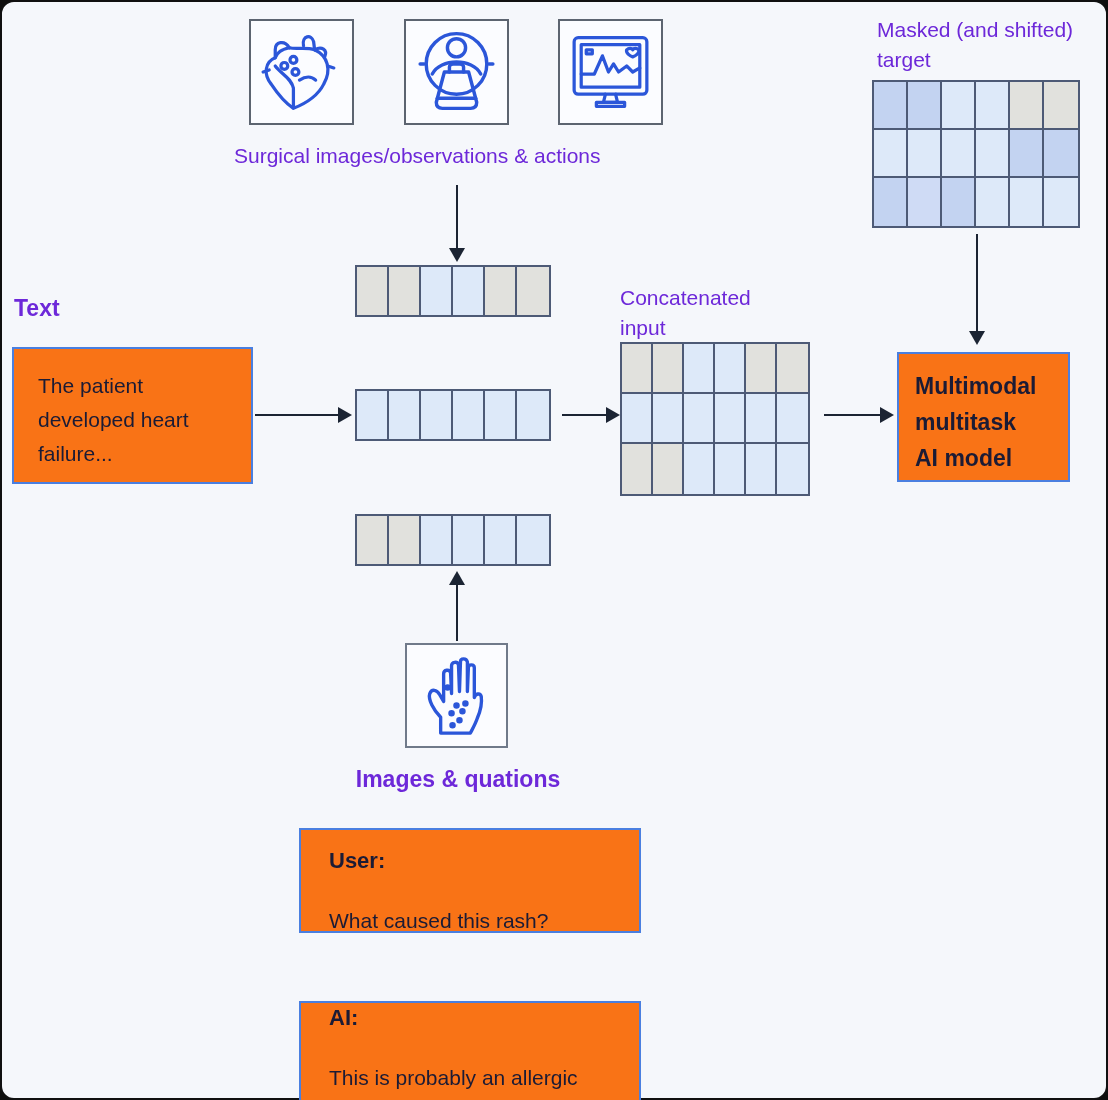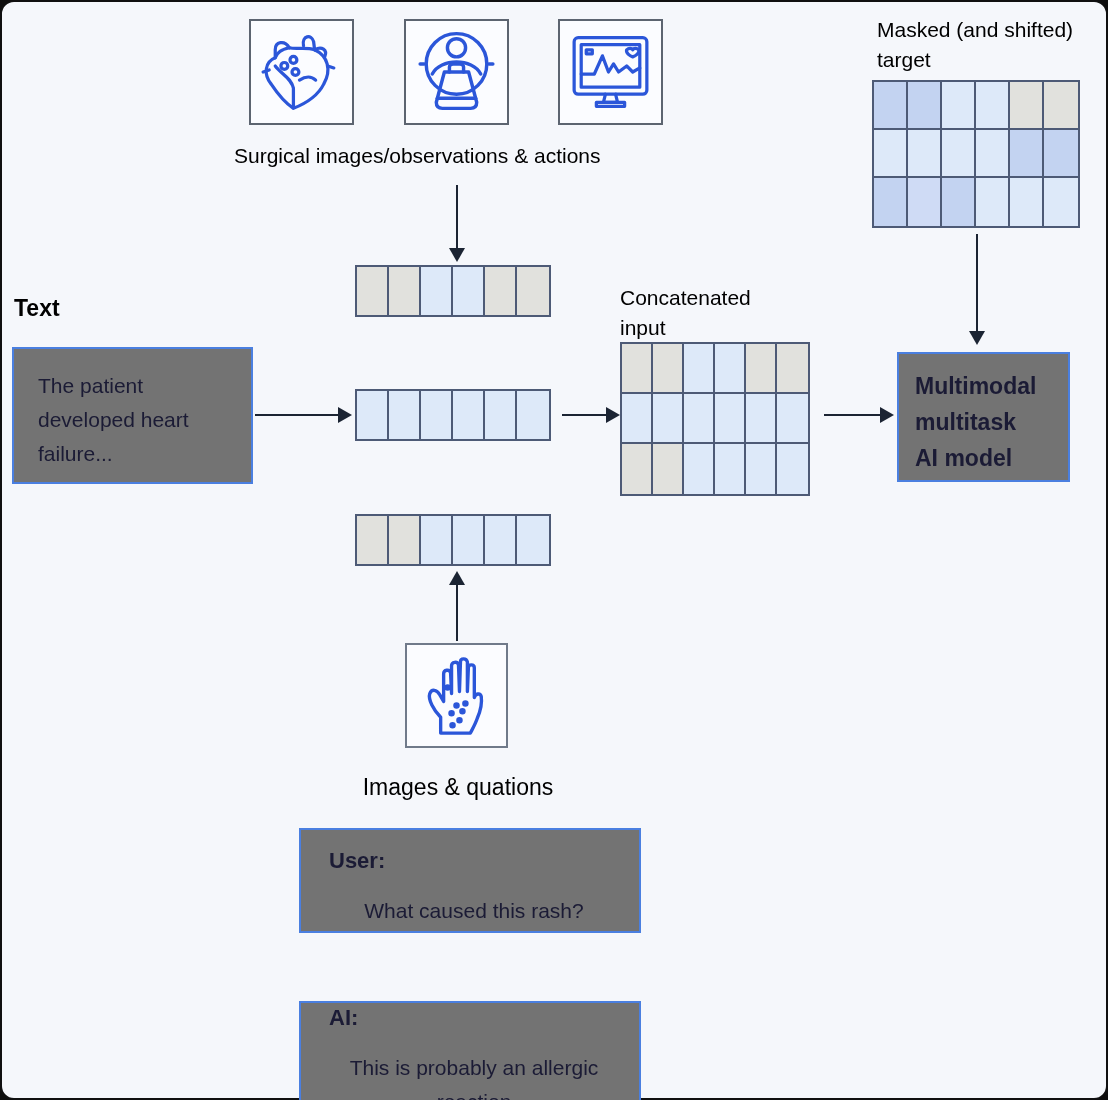--- a/index.html
+++ b/index.html
@@ -22,39 +22,39 @@
     color: #1b1b35;
   }
 
   
   .icon-box {
     position: absolute; width: 105px; height: 106px;
     background: #fbfcff; border: 2px solid #5c6470;
   }
   .icon-box svg { width: 100%; height: 100%; }
   .blue-box {
-    position: absolute; background: #737373;
+    position: absolute; background: #f97316;
     border: 2px solid #4a7fe0;
   }
 
   
-  .lbl { position: absolute; color: #000000; }
+  .lbl { position: absolute; color: #6d28d9; }
   .lbl-surgical { left: 232px; top: 142px; width: 462px; font-size: 21px; }
   .lbl-text { left: 12px; top: 293px; font-size: 23px; font-weight: bold; }
   .lbl-concat { left: 618px; top: 281px; font-size: 21px; line-height: 30px; }
   .lbl-masked { left: 875px; top: 13px; font-size: 21px; line-height: 30px; }
-  .lbl-imgq { left: 326px; top: 764px; width: 260px; text-align: center; font-size: 23px; font-weight: normal; margin-top: 8px; }
+  .lbl-imgq { left: 326px; top: 764px; width: 260px; text-align: center; font-size: 23px; font-weight: bold; }
 
   
   .text-box { left: 10px; top: 345px; width: 241px; height: 137px; padding: 20px 18px 0 24px; font-size: 21px; line-height: 34px; }
   .model-box { left: 895px; top: 350px; width: 173px; height: 130px; padding: 14px 0 16px 16px; font-size: 23px; font-weight: bold; line-height: 36px; }
   .user-box { left: 297px; top: 826px; width: 342px; height: 105px; padding: 18px 0 0 28px; }
   .ai-box { left: 297px; top: 999px; width: 342px; height: 136px; padding: 2px 0 0 28px; }
   .chat-title { font-size: 22px; font-weight: bold; }
-  .chat-text { font-size: 21px; line-height: 34px; margin-top: 20px; width: 290px; text-align: center; }
+  .chat-text { font-size: 21px; line-height: 34px; margin-top: 30px; width: 290px; }
 
   
   .tgrid { position: absolute; border: 2px solid var(--line); background: #fff; }
   .grid-row { display: flex; }
   .cell { border-right: 2px solid var(--line); }
   .grid-row .cell:last-child { border-right: none; }
   .grid-row:not(:last-child) .cell { border-bottom: 2px solid var(--line); }
   .cell-gray   { background: #e1e1dd; }
   .cell-light  { background: #dde9f9; }
   .cell-mid    { background: #cfdbf5; }

